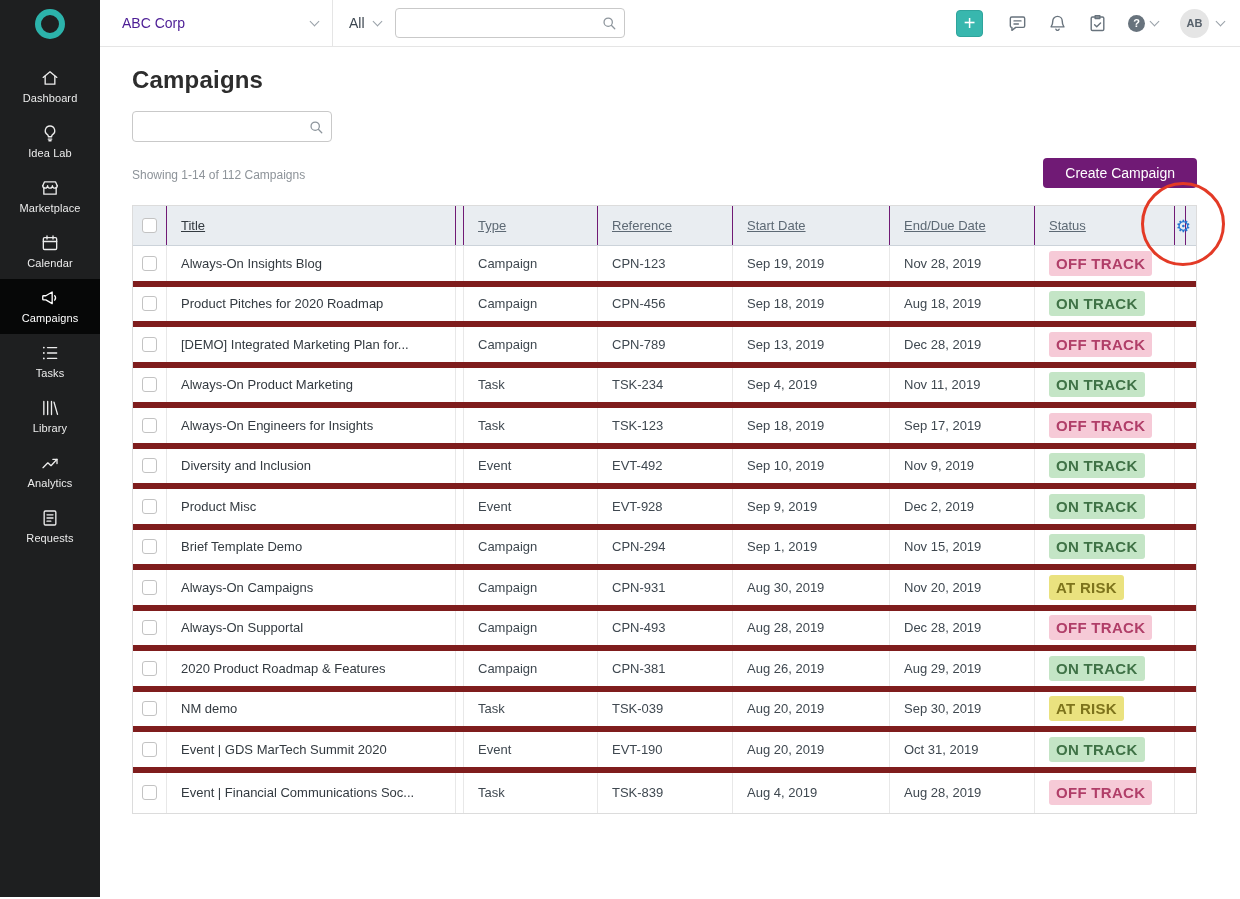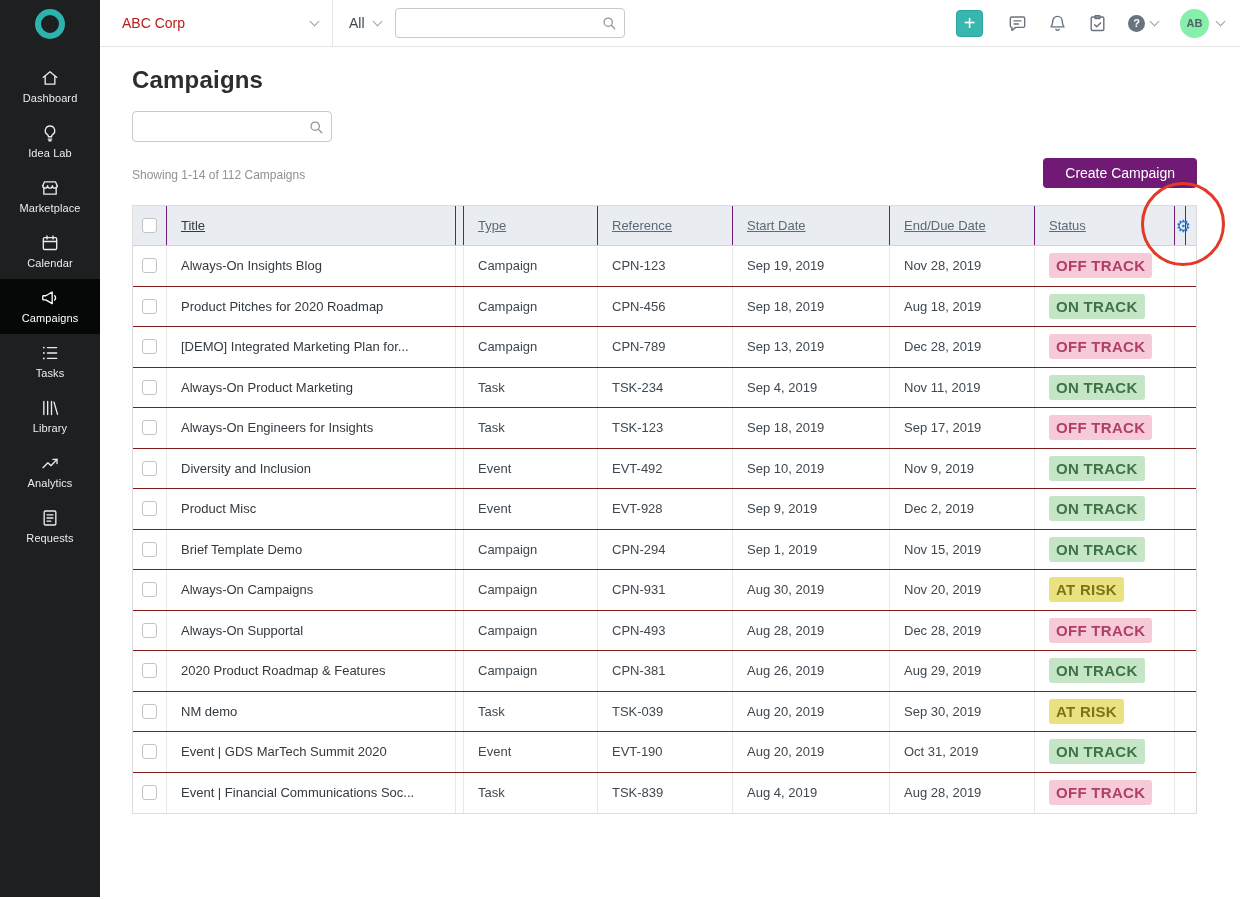--- a/index.html
+++ b/index.html
@@ -11,48 +11,48 @@
   .logo { width:30px; height:30px; border-radius:50%; border:6px solid #2cb3ab; }
   .nav { margin-top:12px; display:flex; flex-direction:column; }
   .nav-item { display:flex; flex-direction:column; align-items:center; gap:4px; padding:9px 12px 10px; cursor:pointer; color:#ececec; }
   .nav-item.active { background:#060707; color:#ffffff; }
   .nav-icon { width:20px; height:20px; display:flex; }
   .icon-svg { width:100%; height:100%; fill:none; stroke:currentColor; stroke-width:1.6; stroke-linecap:round; stroke-linejoin:round; }
   .nav-label { font-size:11px; letter-spacing:.1px; }
 
   
   .topbar { position:absolute; left:100px; top:0; right:0; height:47px; background:#fff; border-bottom:1px solid #e5e5e5; display:flex; align-items:center; padding:0 16px 0 22px; z-index:5; }
-  .company { display:flex; align-items:center; justify-content:space-between; width:196px; font-size:14px; color:#b91c1c; cursor:pointer; }
+  .company { display:flex; align-items:center; justify-content:space-between; width:196px; font-size:14px; color:#4c1d95; cursor:pointer; }
   .chevron { display:inline-block; width:7px; height:7px; border-right:1.5px solid #99a1a8; border-bottom:1.5px solid #99a1a8; transform:rotate(45deg); margin-top:-3px; }
   .tb-divider { width:1px; height:46px; background:#e5e5e5; margin:0 16px 0 14px; }
   .scope { display:flex; align-items:center; gap:9px; font-size:14px; color:#3c4650; margin-right:14px; cursor:pointer; }
   .tb-search { width:230px; height:30px; border:1px solid #c9c9c9; border-radius:4px; position:relative; background:#fff; }
   .tb-search input, .page-search input { width:100%; height:100%; border:none; outline:none; background:transparent; padding:0 30px 0 10px; font-size:13px; font-family:inherit; color:#333; }
   .search-glyph { position:absolute; right:7px; top:50%; transform:translateY(-50%); width:16px; height:16px; color:#8d959c; }
   .tb-spacer { flex:1; }
   .plus-btn { width:27px; height:27px; background:#38b7ae; border:1px solid #2fa49c; border-radius:4px; color:#fff; font-size:20px; line-height:1; display:flex; align-items:center; justify-content:center; cursor:pointer; margin-right:24px; }
   .tb-icon { width:21px; height:21px; color:#68737d; margin-left:19px; cursor:pointer; display:flex; }
   .help-group { display:flex; align-items:center; gap:6px; margin-left:20px; cursor:pointer; }
   .help-badge { width:17px; height:17px; border-radius:50%; background:#68737d; color:#fff; font-size:11px; font-weight:700; display:flex; align-items:center; justify-content:center; }
   .avatar-group { display:flex; align-items:center; gap:8px; margin-left:22px; cursor:pointer; }
-  .avatar { width:29px; height:29px; border-radius:50%; background:#86efac; color:#57616b; font-size:11px; font-weight:700; display:flex; align-items:center; justify-content:center; }
+  .avatar { width:29px; height:29px; border-radius:50%; background:#e5e5e5; color:#57616b; font-size:11px; font-weight:700; display:flex; align-items:center; justify-content:center; }
 
   
   .main { position:absolute; left:100px; top:47px; right:0; bottom:0; background:#fff; padding:19px 0 0 32px; }
   .page-title { font-size:24px; font-weight:700; color:#2d2d2d; letter-spacing:.2px; }
   .page-search { margin-top:17px; width:200px; height:31px; border:1px solid #c9c9c9; border-radius:4px; position:relative; background:#fff; }
   .list-head { width:1065px; margin-top:16px; margin-bottom:0; display:flex; justify-content:space-between; align-items:flex-end; }
   .summary { font-size:12px; color:#8d9399; padding-bottom:6px; }
   .create-btn { height:30px; padding:0 22px; background:#701a75; color:#fff; font-size:14px; border:none; border-radius:4px; cursor:pointer; font-family:inherit; }
 
   
   .table { width:1065px; margin-top:17px; border:1px solid #dcdcdc; font-size:13px; color:#3f4850; position:relative; background:#fff; }
   .thead { display:flex; height:40px; background:#e9edf1; color:#5d6974; position:relative; border-bottom:1px solid #ccd3da; }
   .thead .cell { border-right:1px solid #701a75;text-decoration:underline; }
-  .trow { display:flex; height:40.5px; border-bottom:1px solid #7f1d1d; background:#fff; }
+  .trow { display:flex; height:40.5px; border-bottom:6px solid #7f1d1d; background:#fff; }
   .trow:last-child { border-bottom:none; }
   .cell { display:flex; align-items:center; padding:0 8px 0 14px; border-right:1px solid #e8e8e8; overflow:hidden; white-space:nowrap; }
   .c-check  { width:34px;  justify-content:center; padding:0; }
   .c-title  { width:289px; color:#333a40; }
   .c-gap    { width:8px;   padding:0; }
   .c-type   { width:134px; }
   .c-ref    { width:135px; }
   .c-start  { width:157px; }
   .c-end    { width:145px; }
   .c-status { width:140px; }

